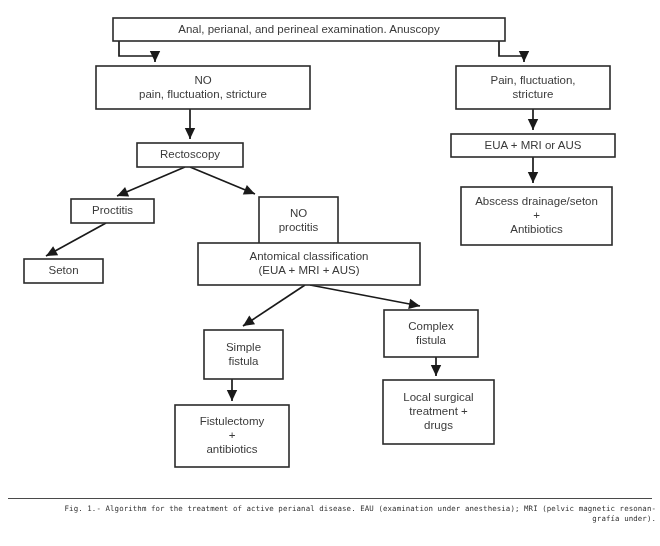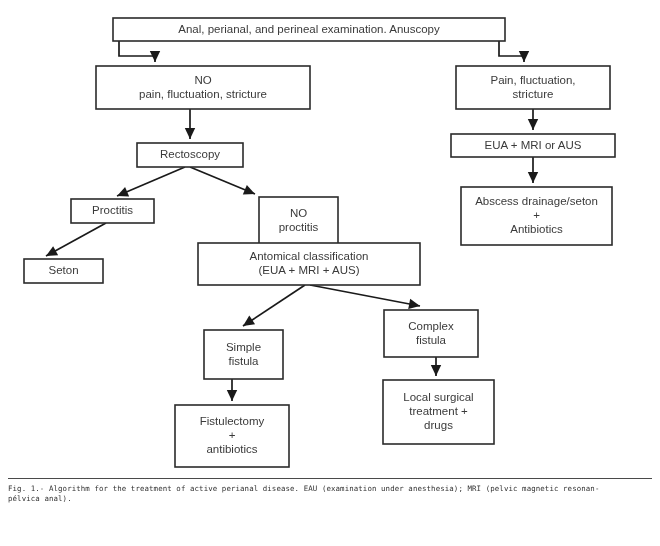--- a/index.html
+++ b/index.html
@@ -45,22 +45,23 @@
   svg#flowchart text.node-label {
     font-family: "Liberation Sans", sans-serif;
     font-size: 11.5px;
     fill: #3a3a3a;
     text-anchor: middle;
     dominant-baseline: middle;
   }
   .caption-block {
     position: absolute;
     left: 8px;
-    top: 478px;
+    top: 498px;
     width: 648px;
+    text-align: right;
   }
   .caption-rule {
     width: 644px;
     height: 0;
     border-top: 1px solid #4a4a4a;
     margin: 0 0 5px 0;
   }
   .caption-line {
     font-family: "DejaVu Sans Mono", monospace;
     font-size: 7.4px;
@@ -195,16 +196,16 @@
           <text class="node-label" x="438.5" y="398">Local surgical</text>
           <text class="node-label" x="438.5" y="412">treatment +</text>
           <text class="node-label" x="438.5" y="426">drugs</text>
         </g>
       </g>
   </svg>
 
   <div class="caption-block">
     <div class="caption-rule"></div>
     <p class="caption-line">Fig. 1.- Algorithm for the treatment of active perianal disease. EAU (examination under anesthesia); MRI (pelvic magnetic resonan-</p>
-    <p class="caption-line">pélvica anal).</p>
+    <p class="caption-line">grafía under).</p>
   </div>
 
 </div>
 
 </body></html>

